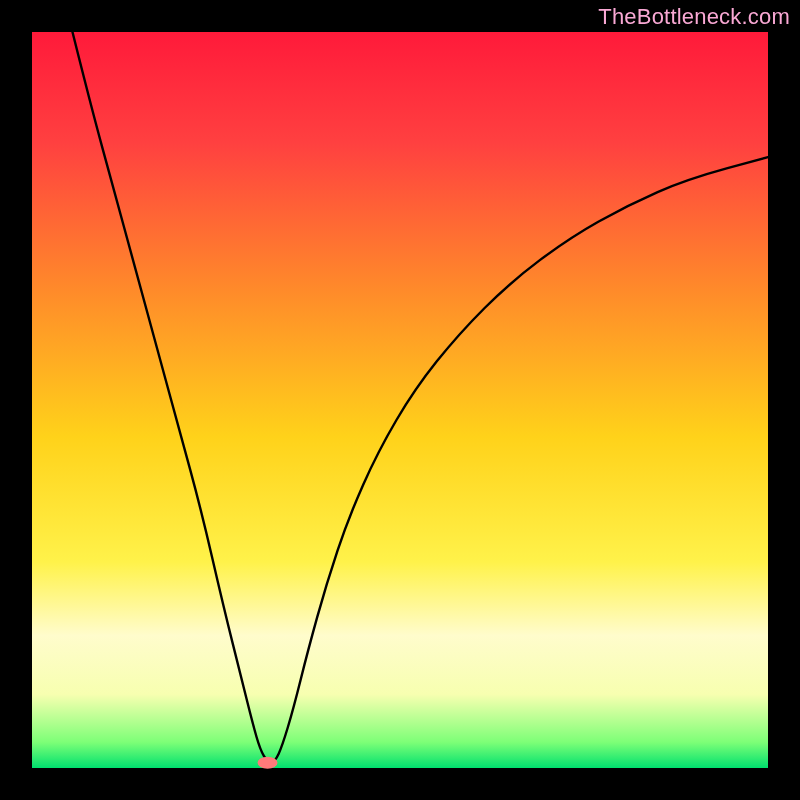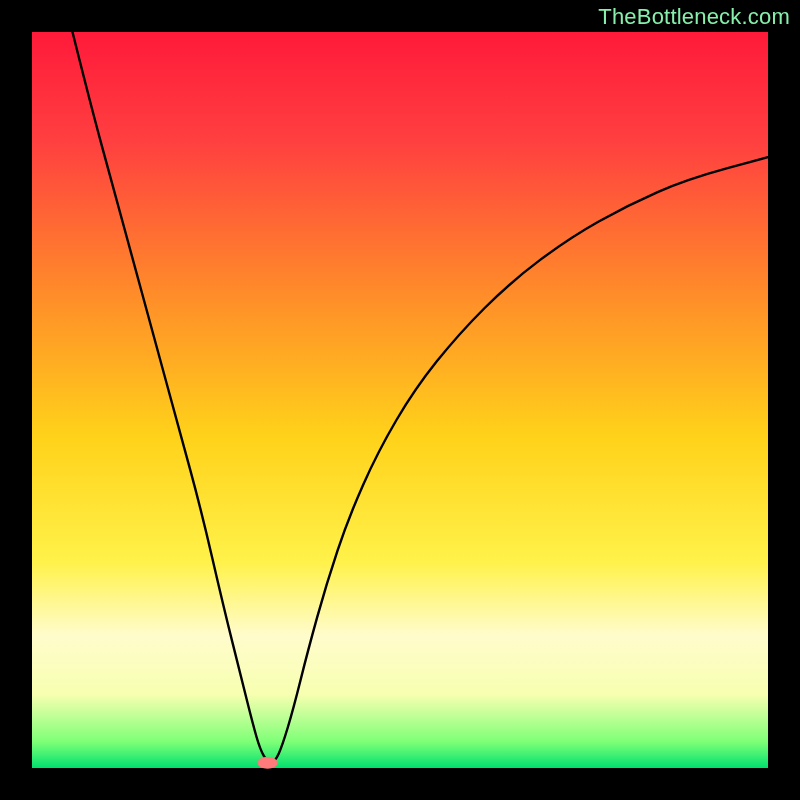--- a/index.html
+++ b/index.html
@@ -14,21 +14,21 @@
   .outer {
     position: relative;
     width: 800px;
     height: 800px;
     background: #000;
   }
   .watermark {
     position: absolute;
     top: 4px;
     right: 10px;
-    color: #86efac;
+    color: #f9a8d4;
     font-size: 22px;
     font-weight: 400;
     letter-spacing: 0.2px;
     z-index: 10;
   }
   svg {
     position: absolute;
     top: 0;
     left: 0;
   }

